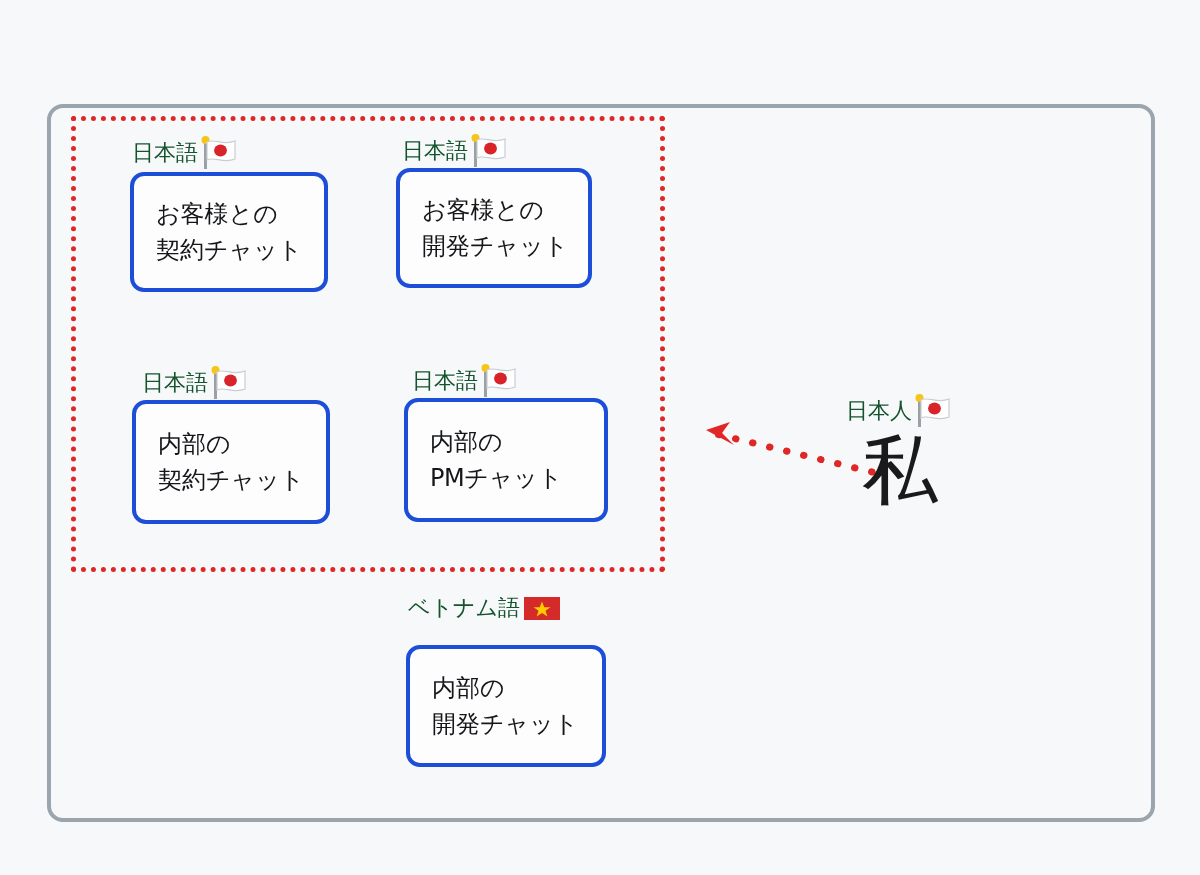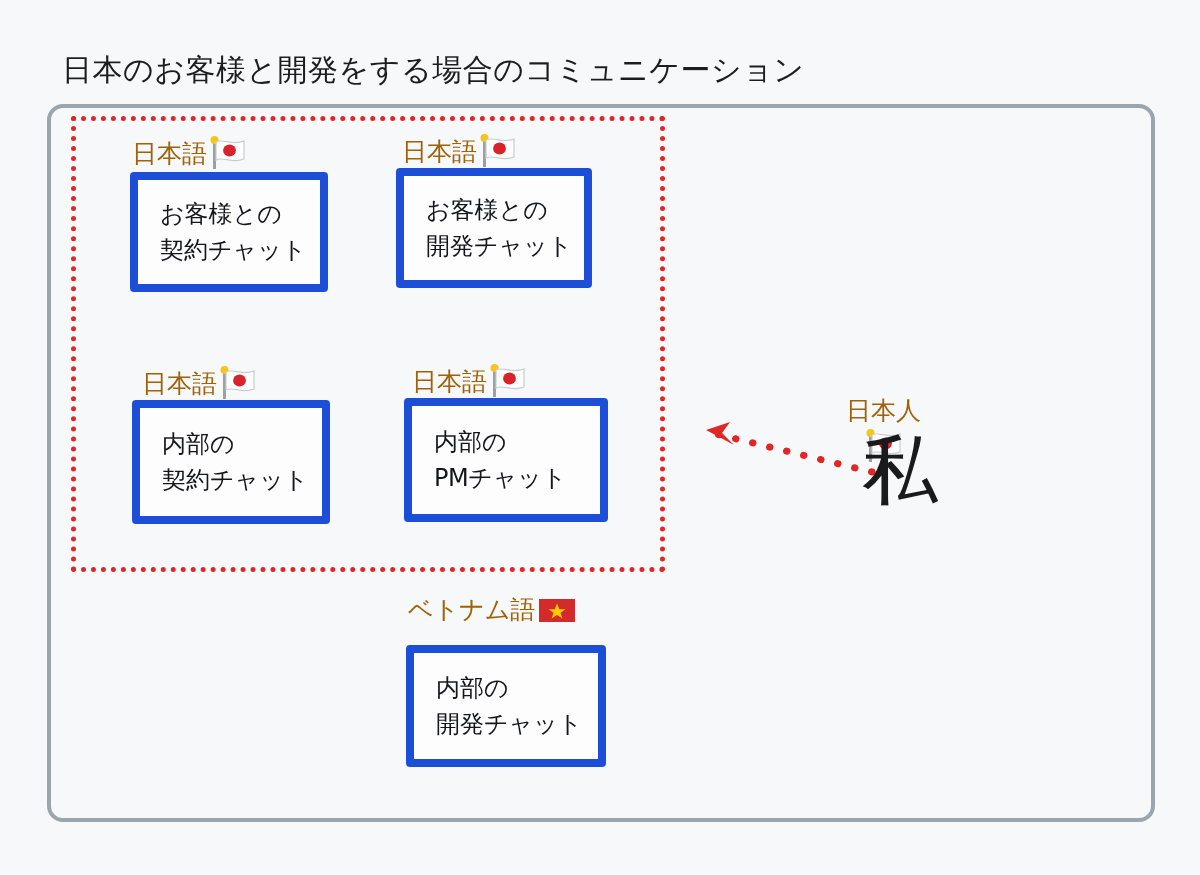--- a/index.html
+++ b/index.html
@@ -54,22 +54,22 @@
     width: 594px;
     height: 456px;
     border: 5px dotted #e02626;
     border-radius: 2px;
     box-sizing: border-box;
   }
   .node-box {
     position: absolute;
     left: 0;
     background: #fdfdfd;
-    border: 8px solid #1d4ed8;
-    border-radius: 4px;
+    border: 4px solid #1d4ed8;
+    border-radius: 14px;
     box-sizing: border-box;
     display: flex;
     flex-direction: column;
     justify-content: center;
     padding-left: 22px;
   }
   .node-line {
     font-size: 24px;
     line-height: 36px;
     color: #15161a;
@@ -83,22 +83,22 @@
 
   
   .lang-label {
     position: absolute;
     display: flex;
     align-items: center;
     gap: 2px;
     white-space: nowrap;
   }
   .lang-text {
-    font-size: 25px;
-    color: #a16207;
+    font-size: 22px;
+    color: #14532d;
     font-family: "DejaVu Sans", "Liberation Sans", sans-serif;
   }
 
   
   .flag-jp, .flag-vn {
     display: inline-block;
     vertical-align: middle;
     line-height: 0;
   }
 
@@ -106,21 +106,20 @@
   #person {
     position: absolute;
     left: 846px;
     top: 394px;
   }
   #person-label {
     display: flex;
     align-items: center;
     gap: 2px;
     white-space: nowrap;
-    flex-direction: column;
   }
   #person-glyph {
     position: absolute;
     left: 16px;
     top: 38px;
     font-size: 76px;
     line-height: 76px;
     color: #1a1a1c;
     font-family: "DejaVu Sans", "Liberation Sans", sans-serif;
   }
@@ -133,21 +132,20 @@
     width: 230px;
     height: 90px;
     overflow: visible;
   }
 </style>
 </head>
 <body>
 
 <div id="canvas">
 
-  <div id="title">日本のお客様と開発をする場合のコミュニケーション</div>
 
   <div id="outer-frame"></div>
 
   <div id="dotted-group"></div>
 
   <div id="nodes-layer">
       <div class="lang-label" style="left: 132px; top: 136px;">
         <span class="lang-text">日本語</span>
         <span class="flag-jp"><svg width="38" height="34" viewBox="0 0 38 34">
             <rect x="4" y="4" width="3" height="29" fill="#9aa0a6"></rect>

